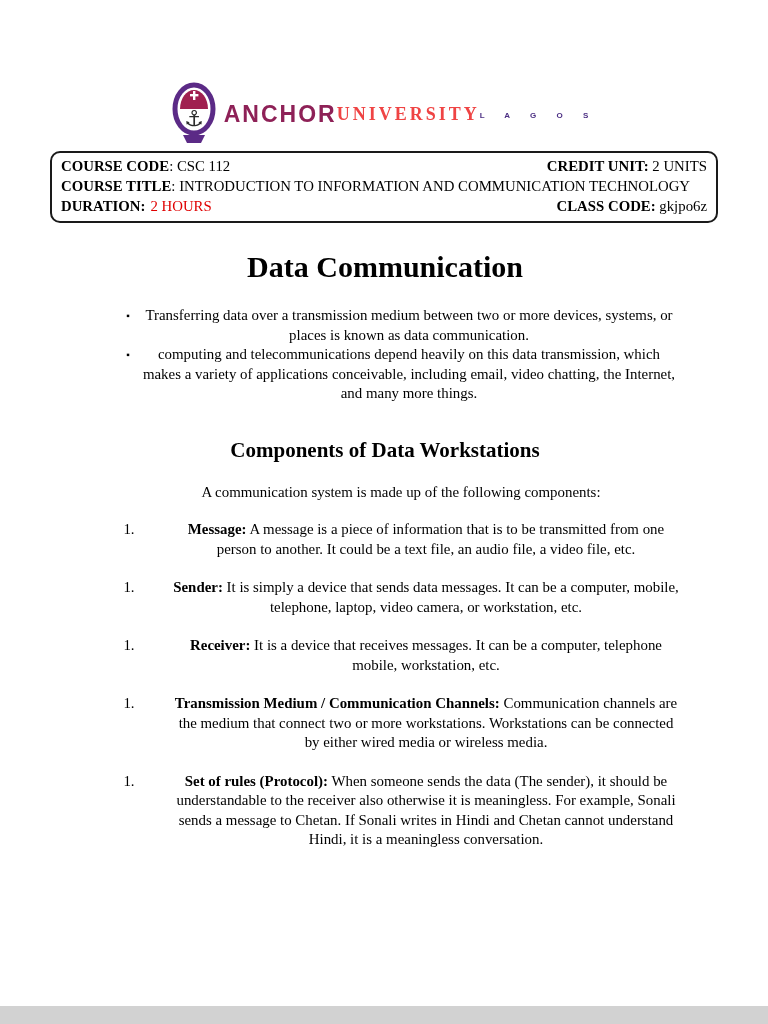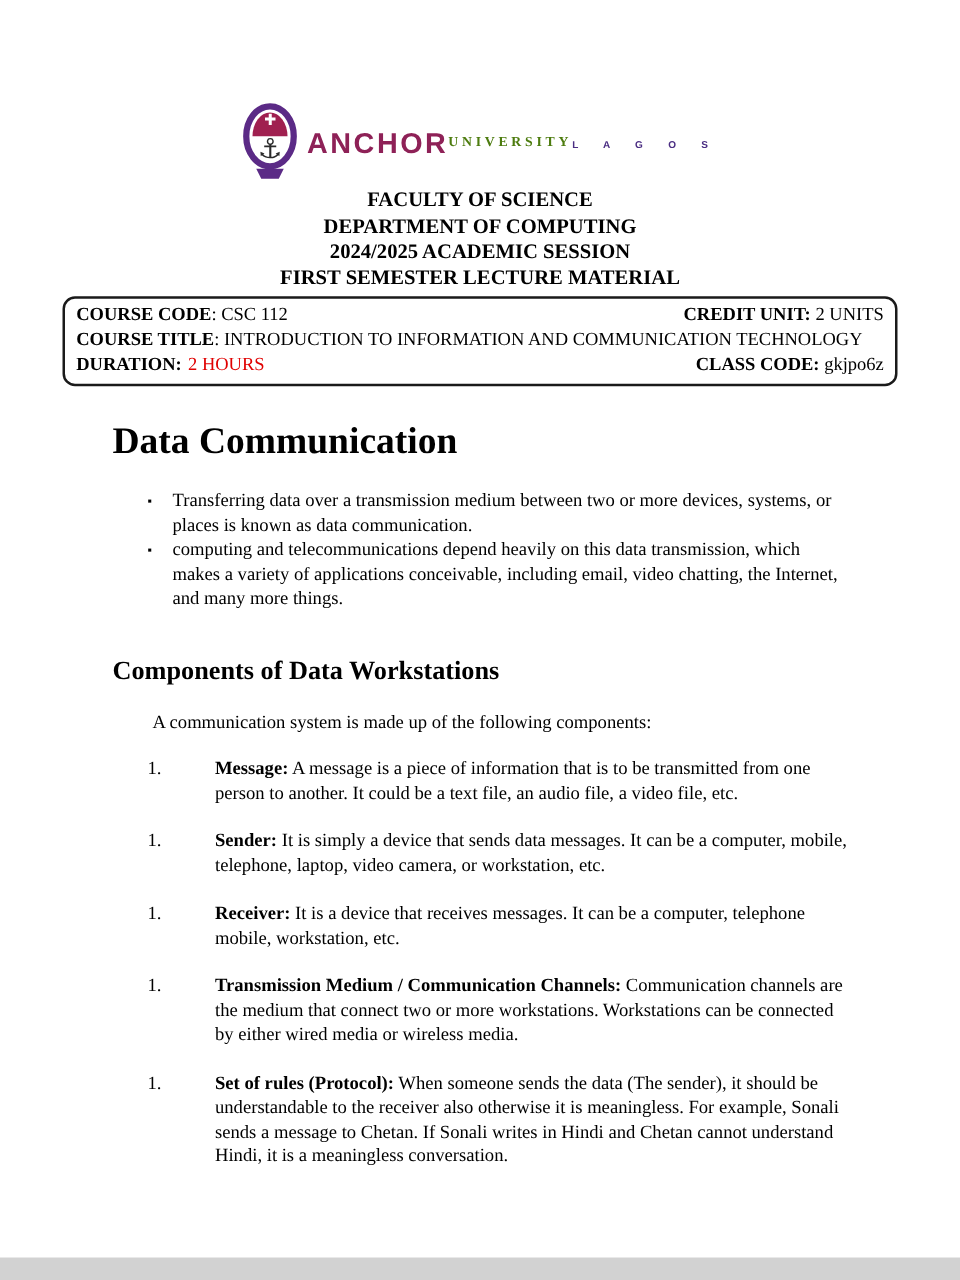--- a/index.html
+++ b/index.html
@@ -11,41 +11,41 @@
     overflow:hidden; position:relative;
   }
   
   .logo { display:flex; justify-content:center; align-items:center; gap:7px; padding-top:82px; }
   .logo-text { display:flex; flex-direction:row; align-items:center; }
   .logo-title {
     font-family:"Liberation Sans", sans-serif; font-weight:bold; font-size:23px;
     color:#8e2157; letter-spacing:2px; line-height:24px;
   }
   .logo-subtitle {
-    font-family:"Liberation Serif", serif; font-weight:bold; font-size:11px;
-    color:#4d7c0f; letter-spacing:3px; line-height:16px;
+    font-family:"Liberation Serif", serif; font-weight:bold; font-size:18px;
+    color:#ef4444; letter-spacing:3px; line-height:16px;
   }
   .logo-city {
     font-family:"Liberation Sans", sans-serif; font-weight:bold; font-size:8px;
     color:#4b2e83; letter-spacing:9px; line-height:11px; margin-top:2px;
   }
   
   .header { text-align:center; margin-top:4px; }
   .hline { font-weight:bold; font-size:16.5px; line-height:20.5px; }
   
   .course-box {
     width:668px; margin:5px auto 0 auto;
     border:2px solid #1a1a1a; border-radius:10px;
     padding:3px 9px 5px 9px;
     font-size:14.8px; line-height:20px;
   }
   .crow { display:flex; justify-content:space-between; }
   .red { color:#e00000; margin-left:5px; }
   
-  .content { padding:0 88px 0 90px; }
+  .content { padding:0 88px 0 90px;text-align:center; }
   h1.doc-title { font-size:30px; font-weight:bold; margin-top:27px; line-height:34px; }
   .bullets { margin-top:22px; margin-left:28px; }
   .bullet { display:flex; align-items:flex-start; }
   .marker { width:20px; flex:0 0 20px; font-size:10px; line-height:19.5px; }
   .btext, .itext, .intro { font-size:14.9px; line-height:19.5px; }
   h2.section-heading { font-size:21px; font-weight:bold; margin-top:33px; line-height:26px; }
   .intro { margin-top:20px;margin-left:32px; }
   .list { margin-top:18px; margin-left:28px; }
   .list-item { display:flex; align-items:flex-start; margin-bottom:19px; }
   .num { width:22px; flex:0 0 22px; font-size:14.9px; line-height:19.5px; }
@@ -68,26 +68,20 @@
         <text x="23" y="44" text-anchor="middle" font-size="22" fill="#2b2b2b" font-family="DejaVu Sans, sans-serif">⚓</text>
         <path d="M 12 53 L 34 53 L 30 61 L 16 61 Z" fill="#5b2a86"></path>
       </svg>
       <div class="logo-text">
         <div class="logo-title">ANCHOR</div>
         <div class="logo-subtitle">UNIVERSITY</div>
         <div class="logo-city">L A G O S</div>
       </div>
     </div>
 
-    <div class="header">
-      <div class="hline">FACULTY OF SCIENCE</div>
-      <div class="hline">DEPARTMENT OF COMPUTING</div>
-      <div class="hline">2024/2025 ACADEMIC SESSION</div>
-      <div class="hline">FIRST SEMESTER LECTURE MATERIAL</div>
-    </div>
 
     <div class="course-box">
       <div class="crow">
         <div><b>COURSE CODE</b><span>: CSC 112</span></div>
         <div><b>CREDIT UNIT:</b><span> 2 UNITS</span></div>
       </div>
       <div>
         <b>COURSE TITLE</b><span>: INTRODUCTION TO INFORMATION AND COMMUNICATION TECHNOLOGY</span>
       </div>
       <div class="crow">

